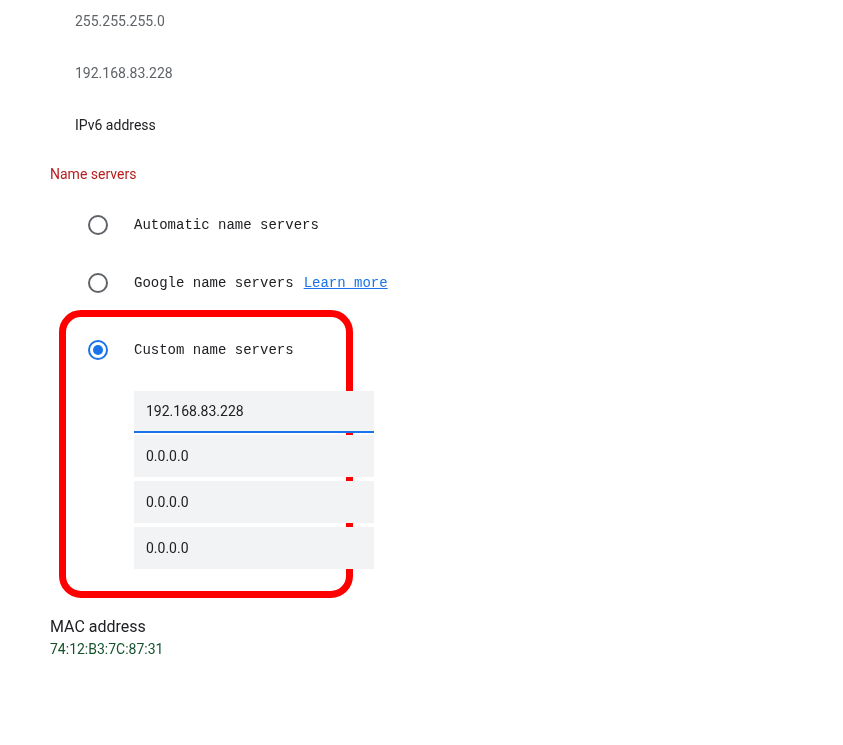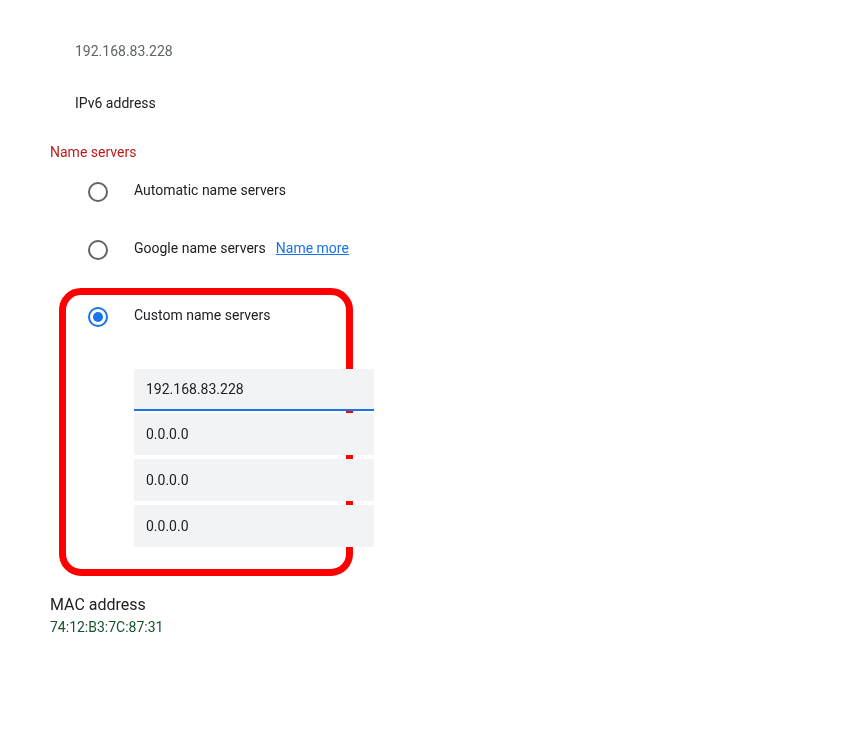--- a/index.html
+++ b/index.html
@@ -32,22 +32,24 @@
       line-height: 22px;
     }
     .section-header {
       font-size: 14px;
       color: #b91c1c;
       margin-bottom: 22px;
       margin-top: 10px;
     }
     .radio-row {
       display: flex;
+      align-items: center;
       min-height: 42px;
       padding-left: 38px;
+      font-family: Liberation Mono, monospace;
     }
     .radio-circle {
       width: 20px;
       height: 20px;
       border-radius: 50%;
       border: 2px solid #5f6368;
       margin-right: 26px;
       flex-shrink: 0;
       position: relative;
     }
@@ -121,20 +123,21 @@
     .mac-value {
       font-size: 14px;
       color: #14532d;
       line-height: 22px;
     }
   </style>
 </head>
 <body>
 
 <div class="info-block">
+  <div class="info-value">255.255.255.0</div>
 </div>
 
 <div class="info-block">
   <div class="info-value">192.168.83.228</div>
 </div>
 
 <div class="info-block">
   <div class="info-label">IPv6 address</div>
 </div>
 
@@ -143,21 +146,21 @@
 <div class="radio-row">
   <div class="radio-circle"></div>
   <span class="radio-label">Automatic name servers</span>
 </div>
 
 <div class="radio-spacer"></div>
 
 <div class="radio-row">
   <div class="radio-circle"></div>
   <span class="radio-label">Google name servers</span>
-  <a class="learn-more">Name more</a>
+  <a class="learn-more">Learn more</a>
 </div>
 
 <div class="highlight-box">
   <div class="radio-row">
     <div class="radio-circle selected"></div>
     <span class="radio-label">Custom name servers</span>
   </div>
   <div class="dns-inputs">
     <input class="dns-input active" value="192.168.83.228" style="">
     <input class="dns-input" value="0.0.0.0" style="">

